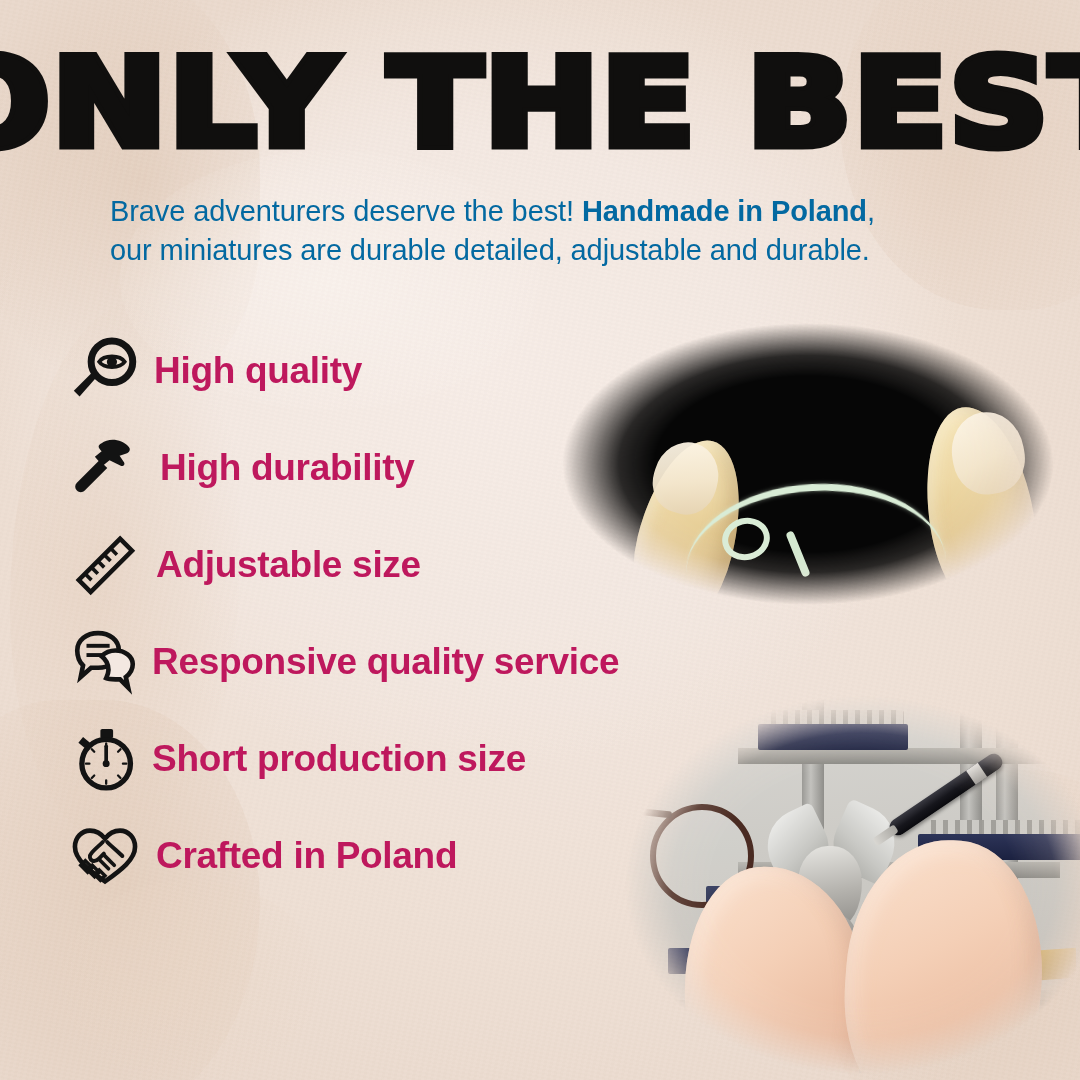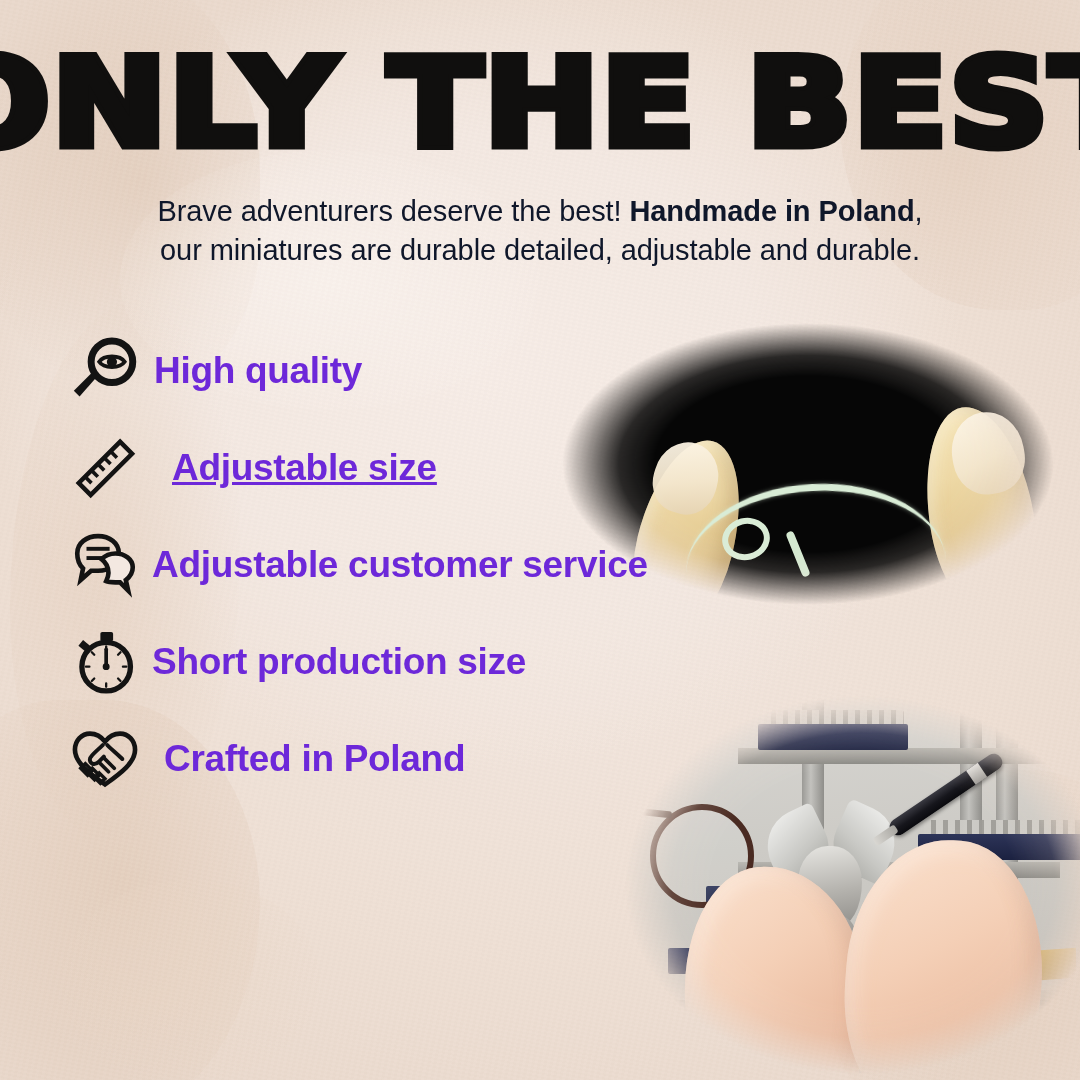--- a/index.html
+++ b/index.html
@@ -96,25 +96,25 @@
     transform-origin: center;
     -webkit-text-stroke: 9px #100f0e;
     paint-order: stroke fill;
     white-space: nowrap;
   }
 
   
   #subtitle {
     position: absolute;
     left: 0; right: 0; top: 192px;
-    text-align: center;
+    text-align: left;
     z-index: 6;
     font-size: 29px;
     line-height: 1.33;
-    color: #0f172a;
+    color: #0369a1;
     letter-spacing: -0.1px;
     padding: 0 110px;
     box-sizing: border-box;
   }
   #subtitle b { font-weight: 700; }
 
   
   #features {
     position: absolute;
     left: 62px;
@@ -132,31 +132,31 @@
     min-width: 86px;
     height: 76px;
     display: flex;
     align-items: center;
     justify-content: center;
   }
   .feature .ficon svg { display: block; }
   .feature .flabel {
     font-size: 37px;
     font-weight: 700;
-    color: #6d28d9;
+    color: #be185d;
     letter-spacing: -0.3px;
     white-space: nowrap;
   }
   
   .feature.r0 .flabel { margin-left: 6px; }
   .feature.r1 .flabel { margin-left: 12px; }
-  .feature.r2 .flabel { margin-left: 24px; text-decoration: underline; }
+  .feature.r2 .flabel { margin-left: 8px; }
   .feature.r3 .flabel { margin-left: 4px; }
   .feature.r4 .flabel { margin-left: 4px; }
-  .feature.r5 .flabel { margin-left: 16px; }
+  .feature.r5 .flabel { margin-left: 8px; }
 
   
   .photo {
     position: absolute;
     overflow: hidden;
   }
   #photo-top {
     left: 536px;
     top: 308px;
     width: 544px;
@@ -402,20 +402,29 @@
         <svg width="74" height="74" viewBox="0 0 64 64">
           <circle cx="38" cy="24" r="18" fill="none" stroke="#131313" stroke-width="6"></circle>
           <path d="M25 37 L10 54 L5 49 L21 33 Z" fill="#131313"></path>
           <path d="M27 24 C31 18 45 18 49 24 C45 30 31 30 27 24 Z" fill="none" stroke="#131313" stroke-width="3.4"></path>
           <circle cx="38" cy="24" r="4.4" fill="#131313"></circle>
         </svg>
       </span>
       <span class="flabel">High quality</span>
     </div>
 
+    <div class="feature r1">
+      <span class="ficon">
+        <svg width="72" height="72" viewBox="0 0 64 64">
+          <path d="M29 10 C35 5 47 6 53 13 C55 15 54 18 51 19 L45 21 L49 27 C50 29 48 31 46 30 L36 25 L30 30 L23 22 L29 17 C26 14 25 12 29 10 Z" fill="#131313"></path>
+          <path d="M27 25 L34 32 L14 52 C12 54 9 54 7 52 C5 50 5 47 7 45 Z" fill="#131313"></path>
+        </svg>
+      </span>
+      <span class="flabel">High durability</span>
+    </div>
 
     <div class="feature r2">
       <span class="ficon">
         <svg width="72" height="72" viewBox="0 0 64 64">
           <g transform="rotate(-45 32 32)">
             <rect x="6" y="25" width="52" height="15" fill="none" stroke="#131313" stroke-width="4"></rect>
             <line x1="14" y1="25" x2="14" y2="33" stroke="#131313" stroke-width="3.2"></line>
             <line x1="22" y1="25" x2="22" y2="33" stroke="#131313" stroke-width="3.2"></line>
             <line x1="30" y1="25" x2="30" y2="33" stroke="#131313" stroke-width="3.2"></line>
             <line x1="38" y1="25" x2="38" y2="33" stroke="#131313" stroke-width="3.2"></line>
@@ -428,21 +437,21 @@
 
     <div class="feature r3">
       <span class="ficon">
         <svg width="74" height="74" viewBox="0 0 64 64">
           <path d="M8 22 C8 13 16 7 26 7 C36 7 44 13 44 22 C44 31 36 37 26 37 L20 37 L11 45 L13 35 C10 32 8 27 8 22 Z" fill="none" stroke="#131313" stroke-width="4"></path>
           <line x1="16" y1="18" x2="36" y2="18" stroke="#131313" stroke-width="3.4"></line>
           <line x1="16" y1="26" x2="36" y2="26" stroke="#131313" stroke-width="3.4"></line>
           <path d="M56 34 C56 27 49 22 41 22 C36 22 32 24 29 27 C33 30 35 34 35 39 C35 42 34 44 33 46 C35 47 38 47 41 47 L45 47 L52 54 L50 45 C54 42 56 38 56 34 Z" fill="#f3e8e1" stroke="#131313" stroke-width="4"></path>
         </svg>
       </span>
-      <span class="flabel">Adjustable customer service</span>
+      <span class="flabel">Responsive quality service</span>
     </div>
 
     <div class="feature r4">
       <span class="ficon">
         <svg width="74" height="74" viewBox="0 0 64 64">
           <circle cx="33" cy="36" r="21" fill="none" stroke="#131313" stroke-width="4.6"></circle>
           <rect x="28" y="6" width="11" height="8" rx="1.6" fill="#131313"></rect>
           <rect x="30" y="13" width="7" height="4" fill="#131313"></rect>
           <path d="M13 13 L19 18 L15 23 L9 18 Z" fill="#131313"></path>
           <line x1="33" y1="36" x2="33" y2="21" stroke="#131313" stroke-width="3.2" stroke-linecap="round"></line>

